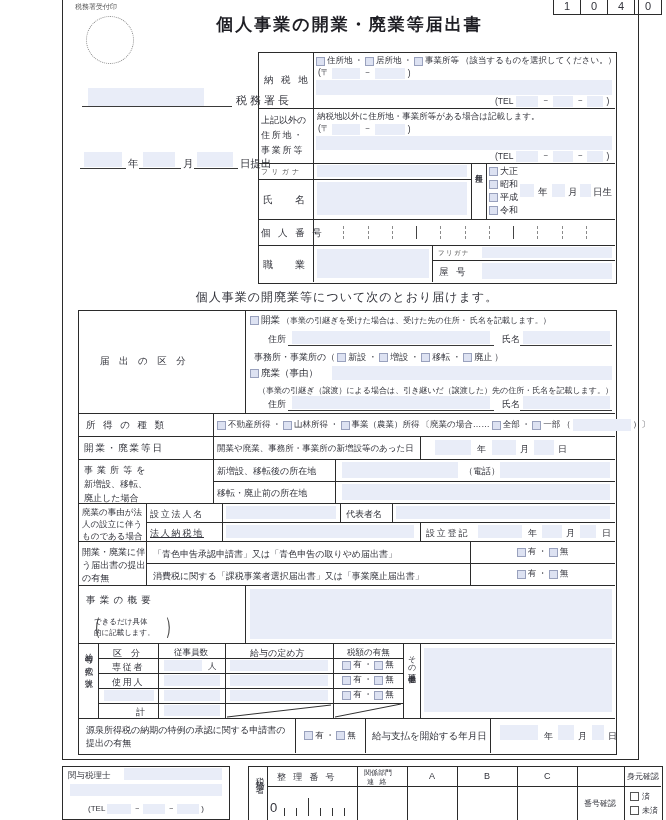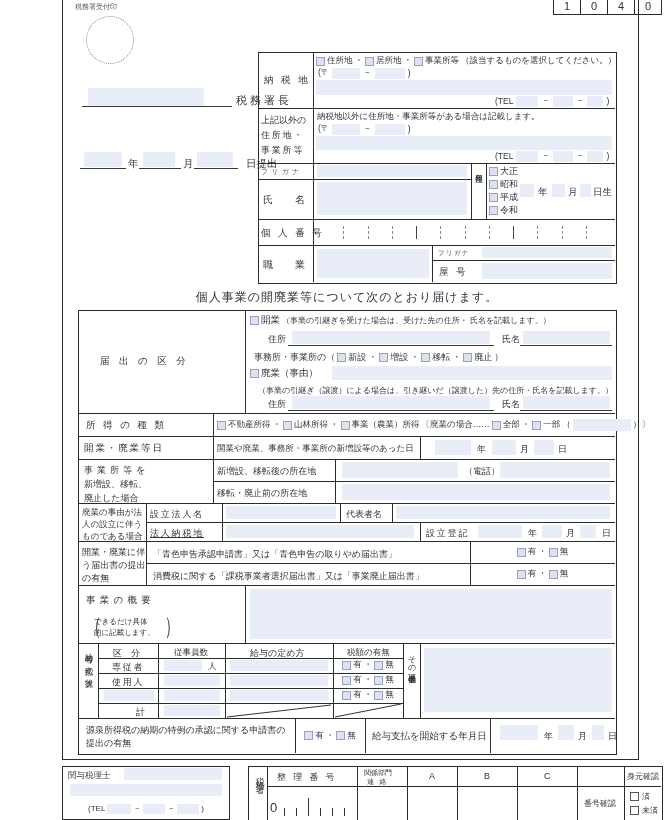--- a/index.html
+++ b/index.html
@@ -39,34 +39,35 @@
   <div class="ab t7 gray" style="left:75px;top:2px;">税務署受付印</div>
   <div class="ab" style="left:86px;top:16px;width:46px;height:46px;border:1px dotted #888;border-radius:50%;"></div>
 
   <div class="fx" style="left:553px;top:-5px;">
     <span class="ctr t11" style="display:inline-block;width:26px;height:18px;line-height:21px;border:1px solid #2b2b2b;">1</span>
     <span class="ctr t11" style="display:inline-block;width:26px;height:18px;line-height:21px;border:1px solid #2b2b2b;margin-left:-1px;">0</span>
     <span class="ctr t11" style="display:inline-block;width:26px;height:18px;line-height:21px;border:1px solid #2b2b2b;margin-left:-1px;">4</span>
     <span class="ctr t11" style="display:inline-block;width:26px;height:18px;line-height:21px;border:1px solid #2b2b2b;margin-left:-1px;">0</span>
   </div>
 
+  <div class="ab ctr" style="left:62px;top:13px;width:575px;font-size:17px;font-weight:bold;letter-spacing:2px;color:#1e1e24;">個人事業の開業・廃業等届出書</div>
 
   <div class="fld" style="left:88px;top:88px;width:116px;height:18px;"></div>
   <div class="ul" style="left:82px;top:92px;width:150px;height:14px;"></div>
   <div class="ab t11" style="left:236px;top:93px;letter-spacing:3px;">税務署長</div>
 
   <div class="fld" style="left:84px;top:152px;width:38px;height:15px;"></div>
   <div class="fld" style="left:143px;top:152px;width:32px;height:15px;"></div>
   <div class="fld" style="left:197px;top:152px;width:36px;height:15px;"></div>
   <div class="ul" style="left:80px;top:154px;width:46px;height:14px;"></div>
   <div class="ul" style="left:139px;top:154px;width:42px;height:14px;"></div>
   <div class="ul" style="left:194px;top:154px;width:44px;height:14px;"></div>
   <div class="ab t105" style="left:128px;top:157px;">年</div>
   <div class="ab t105" style="left:183px;top:157px;">月</div>
-  <div class="ab t105" style="left:240px;top:157px;margin-left:6px;">日提出</div>
+  <div class="ab t105" style="left:240px;top:157px;">日提出</div>
 
   <div class="box" style="left:258px;top:52px;width:357px;height:230px;"></div>
   <div class="vl" style="left:313px;top:52px;height:230px;"></div>
   <div class="hl" style="left:258px;top:108px;width:357px;"></div>
   <div class="hl" style="left:258px;top:163px;width:357px;"></div>
   <div class="hl" style="left:258px;top:179px;width:213px;"></div>
   <div class="hl" style="left:258px;top:219px;width:357px;"></div>
   <div class="hl" style="left:258px;top:245px;width:357px;"></div>
   <div class="vl" style="left:471px;top:163px;height:56px;"></div>
   <div class="vl" style="left:486px;top:163px;height:56px;"></div>

